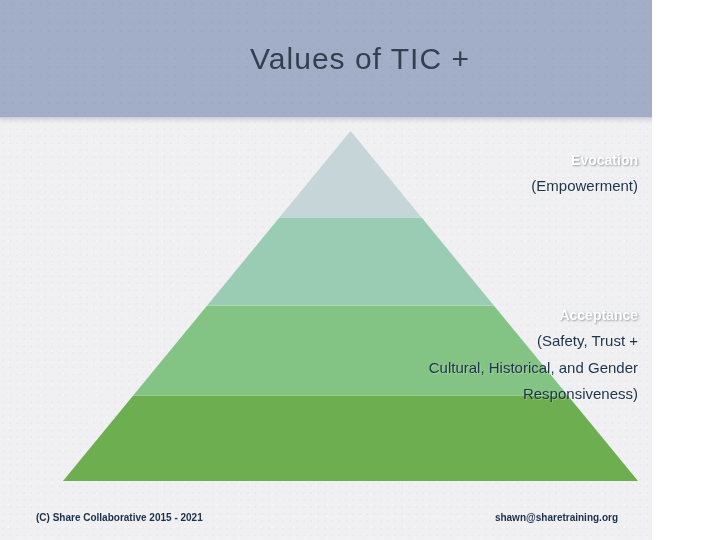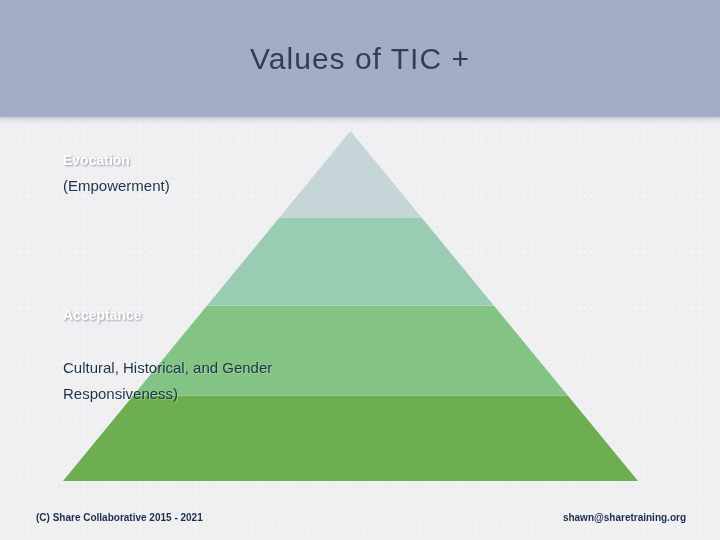--- a/index.html
+++ b/index.html
@@ -1,21 +1,21 @@
 <!DOCTYPE html>
 <html><head>
 <meta charset="utf-8">
 <style>
   * { margin: 0; padding: 0; box-sizing: border-box; }
   html, body { width: 720px; height: 540px; }
   body { font-family: "Liberation Sans", sans-serif; overflow: hidden; }
 
   .slide {
     position: relative;
-    width: 720px; height: 540px;
+    width: 652px; height: 540px;
     background-color: #f0f0f3;
     background-image:
       radial-gradient(rgba(170,175,190,0.10) 1px, transparent 1px),
       radial-gradient(rgba(255,255,255,0.35) 1px, transparent 1px);
     background-size: 7px 7px, 11px 11px;
     background-position: 0 0, 3px 5px;
     overflow: hidden;
   }
 
   
@@ -51,21 +51,21 @@
   }
   .band { width: 100%; }
   .band-0 { height: 86px; }
   .band-1 { height: 88px; box-shadow: inset 0 1px 0 rgba(255,255,255,0.35); }
   .band-2 { height: 90px; box-shadow: inset 0 1px 0 rgba(255,255,255,0.35); }
   .band-3 { height: 86px; box-shadow: inset 0 1px 0 rgba(255,255,255,0.35); }
 
   .labels { position: absolute; inset: 0; pointer-events: none; }
   .lbl {
     position: absolute; left: 0; right: 0;
-    text-align: left;
+    text-align: right;
   }
   .tier-name {
     color: #ffffff;
     font-weight: 700;
     font-size: 14px;
     line-height: 18px;
     text-shadow: 1px 1px 2px rgba(40,60,70,0.45);
   }
   .tier-sub {
     color: #1d3348;
@@ -119,20 +119,21 @@
       <div class="band band-2" style="background-color: rgb(131, 195, 131);"></div>
       <div class="band band-3" style="background-color: rgb(109, 174, 81);"></div>
     </div>
 
     <div class="labels">
       <div class="lbl tier-name lbl-evocation">Evocation</div>
       <div class="lbl tier-sub  lbl-empowerment">(Empowerment)</div>
 
 
       <div class="lbl tier-name lbl-acceptance">Acceptance</div>
+      <div class="lbl tier-sub  lbl-safety">(Safety, Trust +</div>
       <div class="lbl tier-sub  lbl-cultural">Cultural, Historical, and Gender
 Responsiveness)</div>
 
     </div>
   </div>
 
   <div class="footer-left">(C) Share Collaborative 2015 - 2021</div>
   <div class="footer-right">shawn@sharetraining.org</div>
 
 </div>

